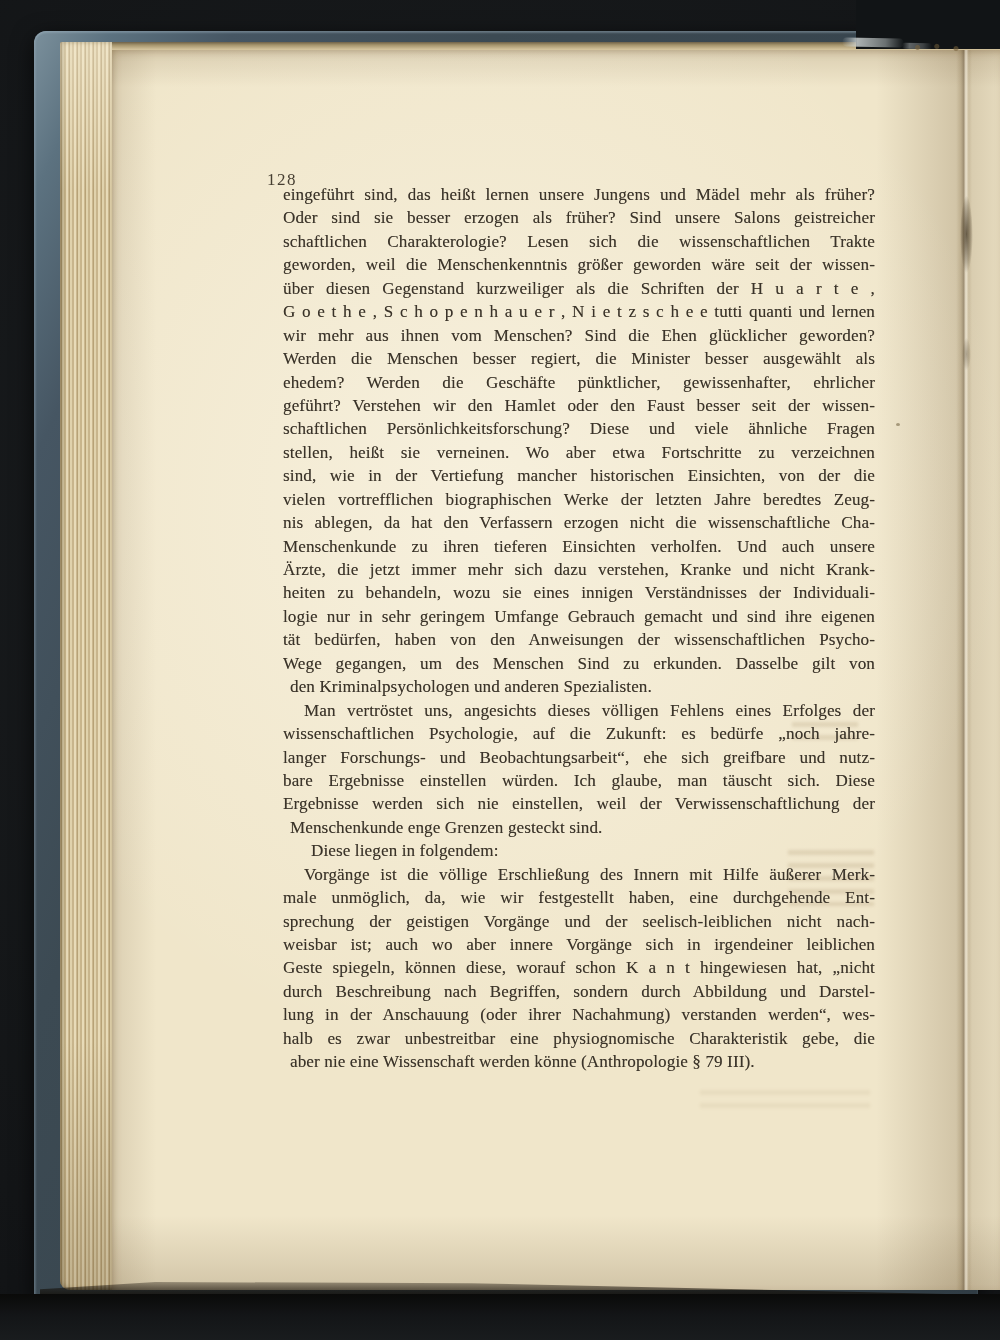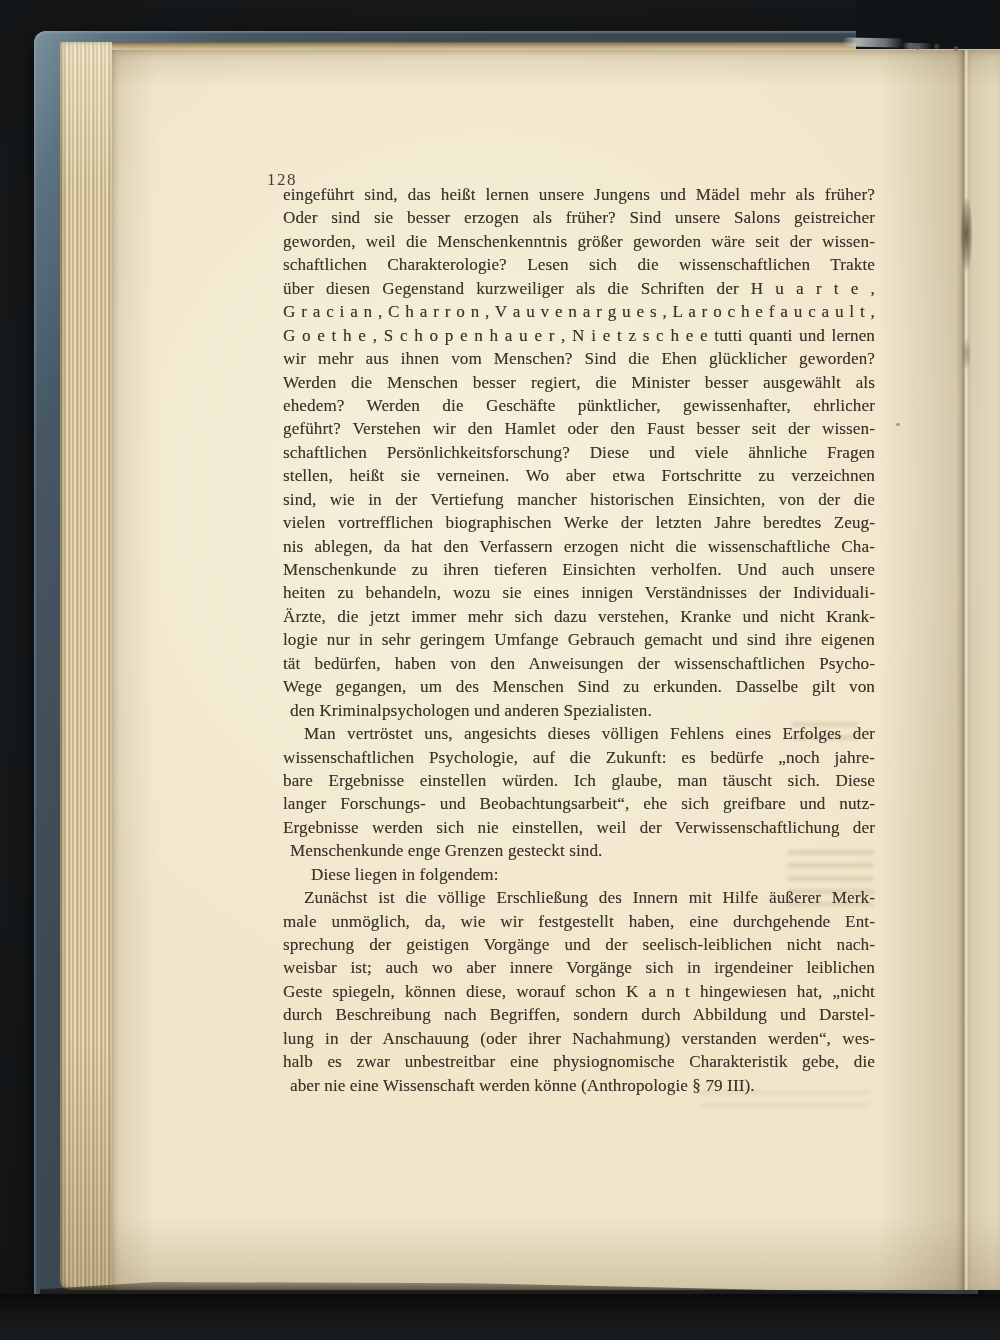--- a/index.html
+++ b/index.html
@@ -124,49 +124,48 @@
   <div class="fuzz"></div>
   <div class="speck"></div>
   <div class="ghost g1"></div>
   <div class="ghost g2"></div>
   <div class="ghost g3"></div>
 
   <div class="pageno">128</div>
   <div class="textblock">
       <div class="line">eingeführt sind, das heißt lernen unsere Jungens und Mädel mehr als früher?</div>
       <div class="line">Oder sind sie besser erzogen als früher?  Sind unsere Salons geistreicher</div>
+      <div class="line">schaftlichen Charakterologie?  Lesen sich die wissenschaftlichen Trakte</div>
       <div class="line">geworden, weil die Menschenkenntnis größer geworden wäre seit der wissen-</div>
-      <div class="line">schaftlichen Charakterologie?  Lesen sich die wissenschaftlichen Trakte</div>
       <div class="line">über diesen Gegenstand kurzweiliger als die Schriften der H u a r t e ,</div>
-      <div class="line">G r a c i a n ,  C h a r r o n ,  V a u v e n a r g u e s ,  L a r o c h e f a u c a u l t ,</div>
       <div class="line">G o e t h e ,  S c h o p e n h a u e r ,  N i e t z s c h e  e tutti quanti und lernen</div>
       <div class="line">wir mehr aus ihnen vom Menschen?  Sind die Ehen glücklicher geworden?</div>
       <div class="line">Werden die Menschen besser regiert, die Minister besser ausgewählt als</div>
       <div class="line">ehedem?  Werden die Geschäfte pünktlicher, gewissenhafter, ehrlicher</div>
       <div class="line">geführt?  Verstehen wir den Hamlet oder den Faust besser seit der wissen-</div>
       <div class="line">schaftlichen Persönlichkeitsforschung?  Diese und viele ähnliche Fragen</div>
       <div class="line">stellen, heißt sie verneinen.  Wo aber etwa Fortschritte zu verzeichnen</div>
       <div class="line">sind, wie in der Vertiefung mancher historischen Einsichten, von der die</div>
       <div class="line">vielen vortrefflichen biographischen Werke der letzten Jahre beredtes Zeug-</div>
       <div class="line">nis ablegen, da hat den Verfassern erzogen nicht die wissenschaftliche Cha-</div>
       <div class="line">Menschenkunde zu ihren tieferen Einsichten verholfen.  Und auch unsere</div>
+      <div class="line">Ärzte, die jetzt immer mehr sich dazu verstehen, Kranke und nicht Krank-</div>
       <div class="line">heiten zu behandeln, wozu sie eines innigen Verständnisses der Individuali-</div>
-      <div class="line">Ärzte, die jetzt immer mehr sich dazu verstehen, Kranke und nicht Krank-</div>
       <div class="line">logie nur in sehr geringem Umfange Gebrauch gemacht und sind ihre eigenen</div>
       <div class="line">tät bedürfen, haben von den Anweisungen der wissenschaftlichen Psycho-</div>
       <div class="line">Wege gegangen, um des Menschen Sind zu erkunden.  Dasselbe gilt von</div>
       <div class="line end">den Kriminalpsychologen und anderen Spezialisten.</div>
       <div class="line indent">Man vertröstet uns, angesichts dieses völligen Fehlens eines Erfolges der</div>
       <div class="line">wissenschaftlichen Psychologie, auf die Zukunft: es bedürfe „noch jahre-</div>
+      <div class="line">langer Forschungs- und Beobachtungsarbeit“, ehe sich greifbare und nutz-</div>
       <div class="line">bare Ergebnisse einstellen würden.  Ich glaube, man täuscht sich.  Diese</div>
-      <div class="line">langer Forschungs- und Beobachtungsarbeit“, ehe sich greifbare und nutz-</div>
       <div class="line">Ergebnisse werden sich nie einstellen, weil der Verwissenschaftlichung der</div>
       <div class="line end">Menschenkunde enge Grenzen gesteckt sind.</div>
       <div class="line end indent">Diese liegen in folgendem:</div>
-      <div class="line indent">Zunächst ist die völlige Erschließung des Innern mit Hilfe äußerer Merk-</div>
+      <div class="line indent">Vorgänge ist die völlige Erschließung des Innern mit Hilfe äußerer Merk-</div>
       <div class="line">male unmöglich, da, wie wir festgestellt haben, eine durchgehende Ent-</div>
       <div class="line">sprechung der geistigen Vorgänge und der seelisch-leiblichen nicht nach-</div>
       <div class="line">weisbar ist; auch wo aber innere Vorgänge sich in irgendeiner leiblichen</div>
       <div class="line">Geste spiegeln, können diese, worauf schon K a n t  hingewiesen hat, „nicht</div>
       <div class="line">durch Beschreibung nach Begriffen, sondern durch Abbildung und Darstel-</div>
       <div class="line">lung in der Anschauung (oder ihrer Nachahmung) verstanden werden“, wes-</div>
       <div class="line">halb es zwar unbestreitbar eine physiognomische Charakteristik gebe, die</div>
       <div class="line end">aber nie eine Wissenschaft werden könne (Anthropologie § 79 III).</div>
     </div>
 

